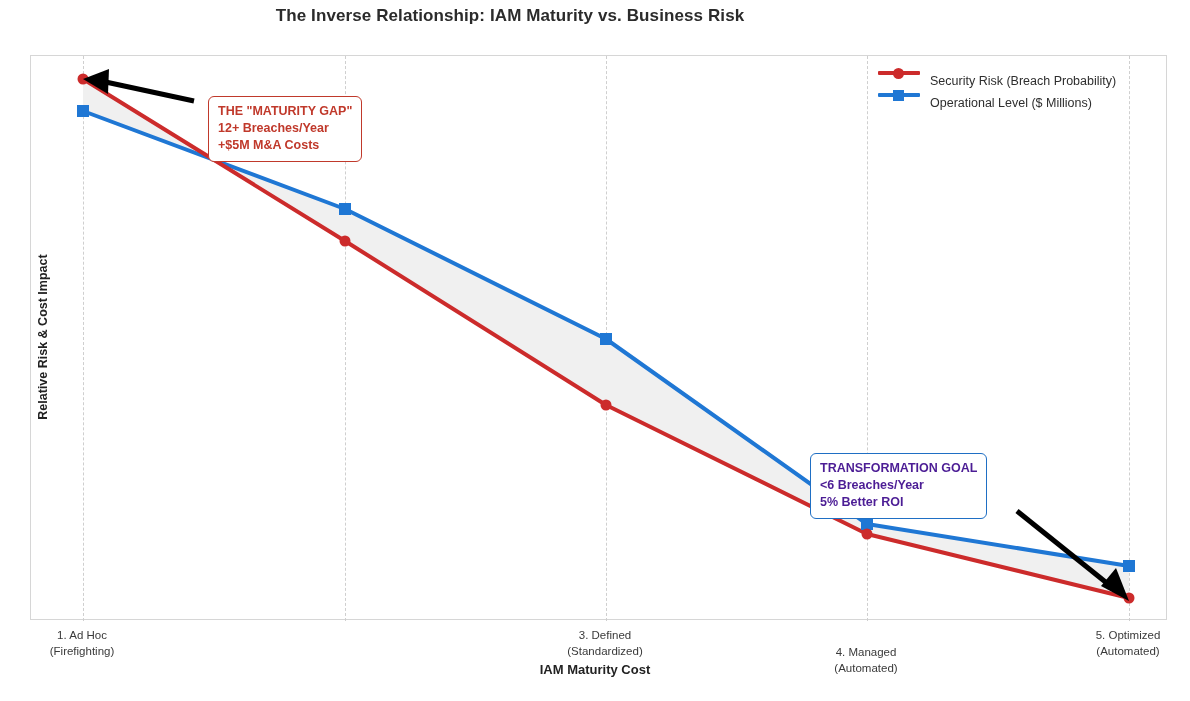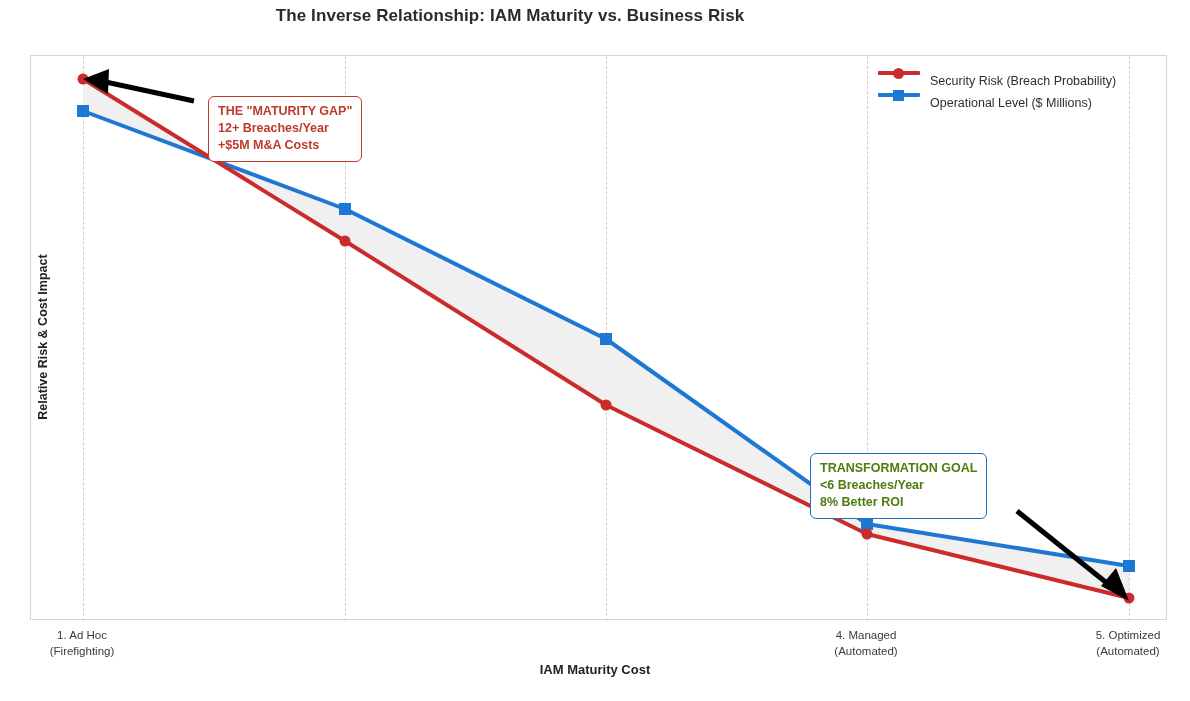--- a/index.html
+++ b/index.html
@@ -44,21 +44,21 @@
     position:absolute;left:15px;top:2px;width:11px;height:11px;border-radius:50%;
   }
   .legend-swatch .sq{position:absolute;left:15px;top:2px;width:11px;height:11px;}
   .legend-label{font-size:12.5px;color:#2e2e2e;white-space:nowrap;margin-top:16px;}
   .annot{
     position:absolute;background:#ffffff;border:1.6px solid;border-radius:6px;
     padding:6px 9px 7px 9px;font-size:12.5px;font-weight:bold;line-height:17px;
     white-space:nowrap;
   }
   .annot-red{border-color:#c0392b;color:#c0392b;}
-  .annot-blue{border-color:#1f6fc4;color:#4d7c0f;}
+  .annot-blue{border-color:#1f6fc4;color:#4c1d95;}
   .annot .ln{display:block;}
 </style>
 </head>
 <body>
 
 <div id="chart-root">
 
   <div class="chart-title">The Inverse Relationship: IAM Maturity vs. Business Risk</div>
 
   <div class="plot-frame">
@@ -99,21 +99,21 @@
 
   <div class="annot annot-red" style="left:208px;top:96px;">
     <span class="ln">THE "MATURITY GAP"</span>
     <span class="ln">12+ Breaches/Year</span>
     <span class="ln">+$5M M&amp;A Costs</span>
   </div>
 
   <div class="annot annot-blue" style="left:810px;top:453px;">
     <span class="ln">TRANSFORMATION GOAL</span>
     <span class="ln">&lt;6 Breaches/Year</span>
-    <span class="ln">8% Better ROI</span>
+    <span class="ln">5% Better ROI</span>
   </div>
 
   <div class="legend-box">
     <div class="legend-row">
       <span class="legend-swatch">
         <span class="bar" style="background:#cc2b2b;"></span>
         <span class="dot" style="background:#cc2b2b;"></span>
       </span>
       <span class="legend-label">Security Risk (Breach Probability)</span>
     </div>
@@ -123,21 +123,25 @@
         <span class="sq" style="background:#1f77d4;"></span>
       </span>
       <span class="legend-label">Operational Level ($ Millions)</span>
     </div>
   </div>
 
   <div class="xticklabel" style="left:82px;">
     <span>1. Ad Hoc</span>
     <span class="l2">(Firefighting)</span>
   </div>
-  <div class="xticklabel" style="left:866px;">
+  <div class="xticklabel" style="left:605px;">
+    <span>3. Defined</span>
+    <span class="l2">(Standardized)</span>
+  </div>
+  <div class="xticklabel" style="left:866px;margin-top:17px;">
     <span>4. Managed</span>
     <span class="l2">(Automated)</span>
   </div>
   <div class="xticklabel" style="left:1128px;">
     <span>5. Optimized</span>
     <span class="l2">(Automated)</span>
   </div>
 
   <div class="xlabel">IAM Maturity Cost</div>
 

